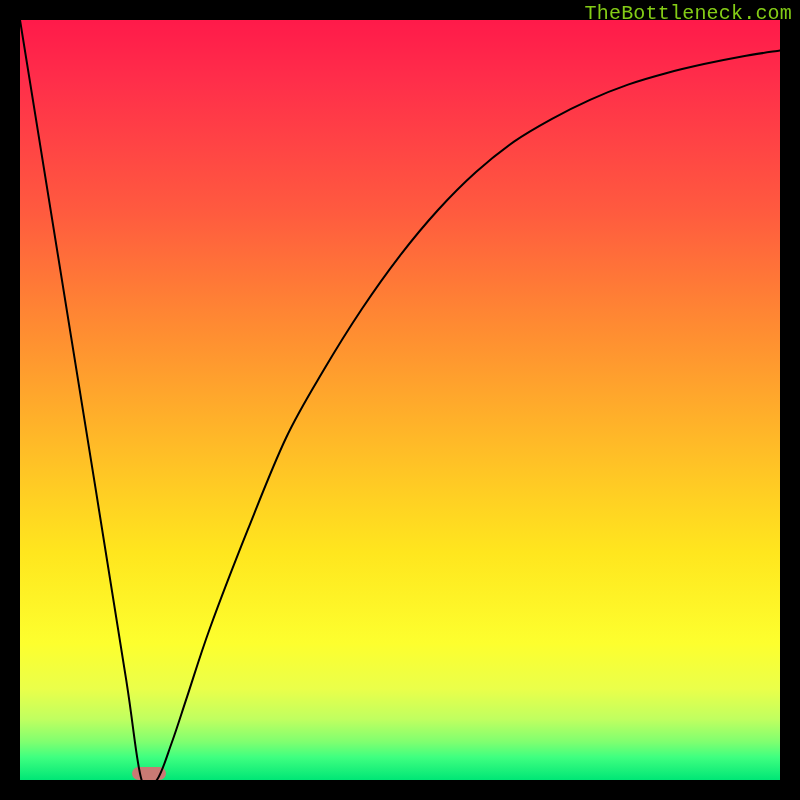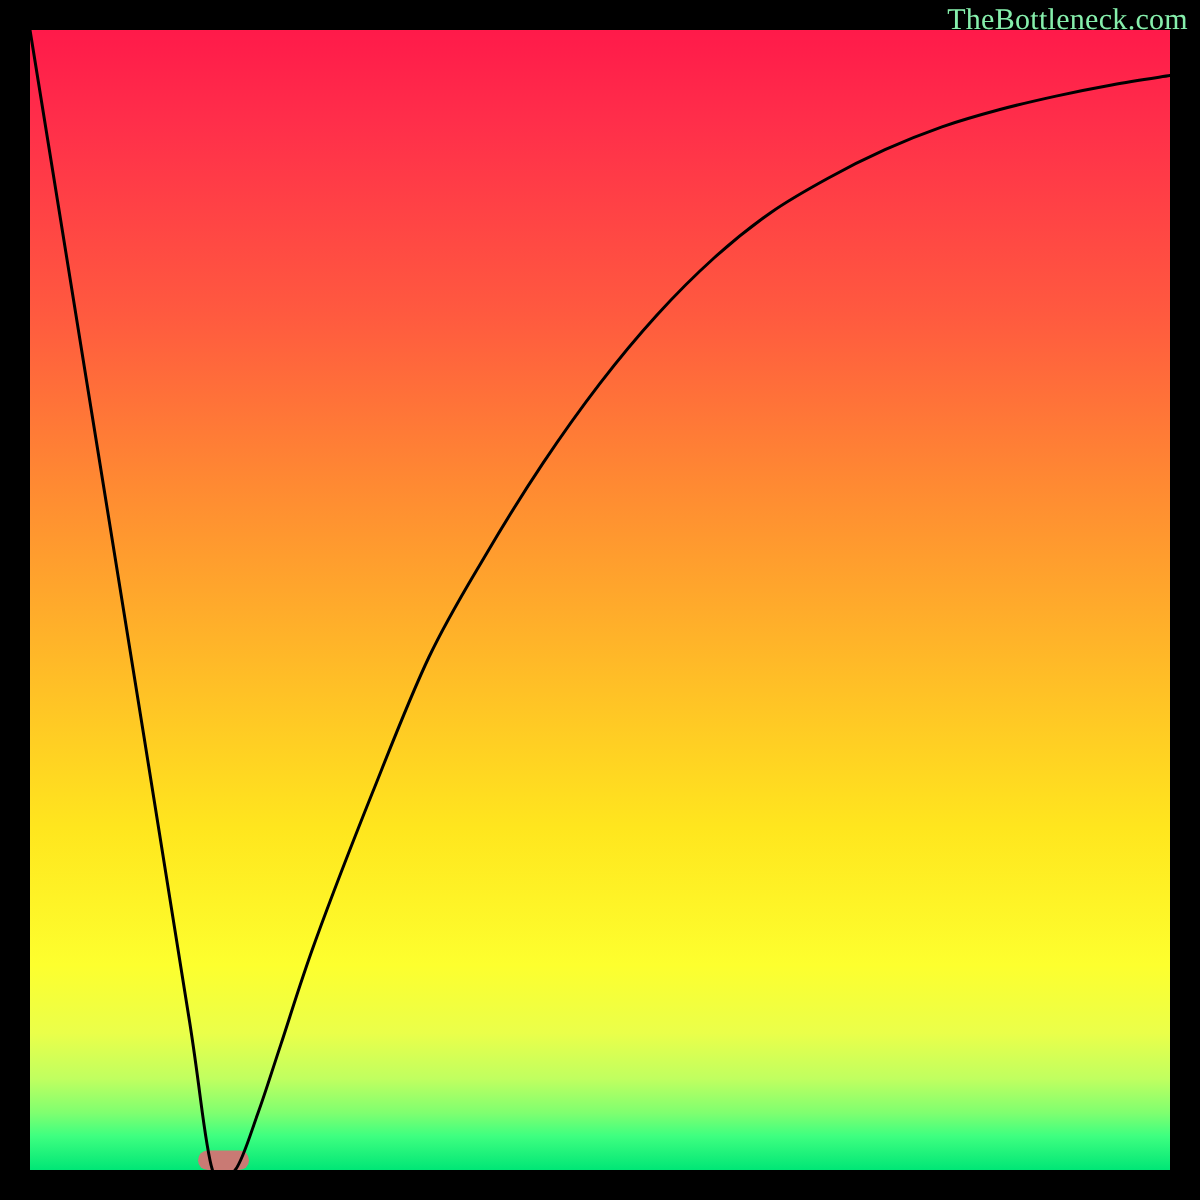--- a/index.html
+++ b/index.html
@@ -33,23 +33,23 @@
       #c0ff60 92%,
       #7fff70 95%,
       #3fff80 97%,
       #00e676 100%
     );
   }
   .watermark {
     position: absolute;
     top: 2px;
     right: 8px;
-    font-family: Liberation Serif, serif;
+    font-family: Liberation Mono, monospace;
     font-size: 20px;
-    color: #86efac;
+    color: #84cc16;
     letter-spacing: 0.2px;
   }
   .marker {
     position: absolute;
     height: 13px;
     border-radius: 7px;
     background: #c97a74;
   }
   svg.curve {
     position: absolute;

